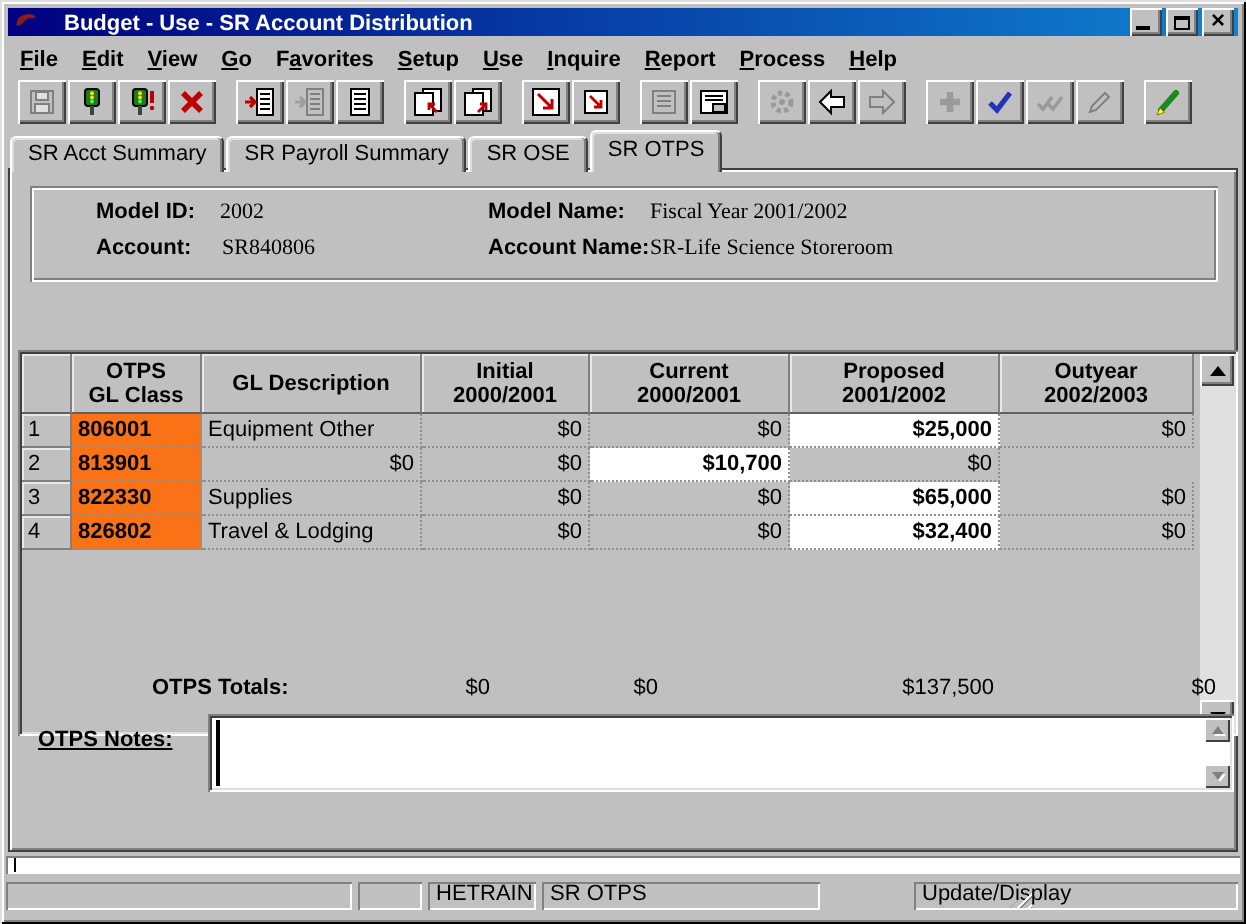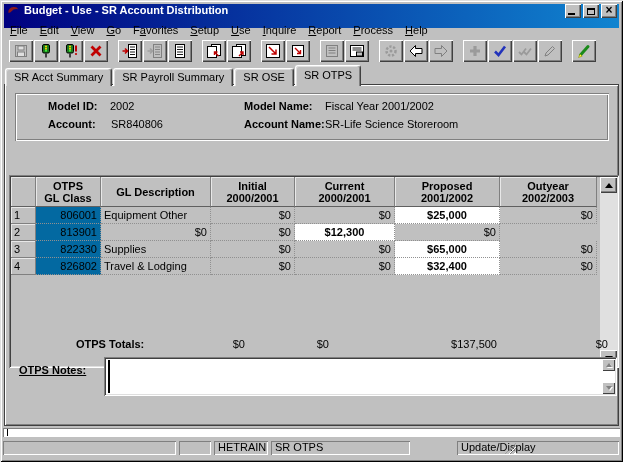--- a/index.html
+++ b/index.html
@@ -6,38 +6,38 @@
   * { box-sizing:border-box; }
   .window {
     position:relative; width:623px; height:462px; background:#c0c0c0;
     font-family:"Liberation Sans",sans-serif; font-size:11px; color:#000;
     box-shadow: inset 1px 1px 0 #dfdfdf, inset -1px -1px 0 #000,
                 inset 2px 2px 0 #fff, inset -2px -2px 0 #808080;
     overflow:hidden;
   }
   
   .titlebar {
-    position:absolute; left:4px; top:4px; width:615px; height:24px;
+    position:absolute; left:4px; top:4px; width:615px; height:14px;
     background:linear-gradient(90deg,#000080,#1084d0);
-    display:flex; align-items:flex-start; padding:0 2px;
+    display:flex; align-items:flex-end; padding:0 2px;gap:8px;
   }
   .appicon { width:15px; height:14px; margin-right:3px; }
   .titletext { color:#fff; font-weight:bold; flex:1 1 auto; white-space:nowrap; overflow:hidden; }
   .tbtns { display:flex; gap:2px; }
   .tbtn {
     width:16px; height:14px; background:#c0c0c0; border:0; padding:0; position:relative;
     box-shadow: inset 1px 1px 0 #fff, inset -1px -1px 0 #404040, inset -2px -2px 0 #808080;
     display:flex; align-items:center; justify-content:center; cursor:default;
   }
   .glyph-min { position:absolute; left:3px; bottom:3px; width:7px; height:2px; background:#000; }
   .glyph-max { width:8px; height:7px; border:1px solid #000; border-top:2px solid #000; }
   .glyph-close { font:bold 12px "Liberation Sans",sans-serif; line-height:10px; margin-top:-2px; }
   
   .menubar { position:absolute; left:4px; top:22px; width:615px; height:16px; display:flex; align-items:center; }
-  .mitem { padding:11px 6px; white-space:nowrap; }
+  .mitem { padding:11px 6px; white-space:nowrap;font-weight:bold; }
   
   .toolbar { position:absolute; left:4px; top:38px; width:615px; height:25px; display:flex; align-items:center; padding-left:5px; }
   .tsep { width:9px; height:1px; }
   .tbarbtn {
     width:24px; height:22px; background:#c0c0c0; border:0; padding:0; margin-right:1px;
     box-shadow: inset 1px 1px 0 #fff, inset -1px -1px 0 #404040, inset -2px -2px 0 #808080;
     display:flex; align-items:center; justify-content:center; cursor:default;
   }
   .ticon { width:16px; height:16px; display:block; }
   .ticon svg { display:block; }
@@ -56,43 +56,43 @@
     position:absolute; left:4px; top:84px; width:615px; height:342px; background:#c0c0c0;
     border:1px solid #404040; box-shadow: inset 1px 1px 0 #fff, inset -1px -1px 0 #808080;
     z-index:3;
   }
   
   .info {
     position:absolute; left:10px; top:8px; width:594px; height:48px;
     box-shadow: inset 1px 1px 0 #808080, inset -1px -1px 0 #fff, inset 2px 2px 0 #fff, inset -2px -2px 0 #808080;
   }
   .ilabel { position:absolute; font-weight:bold; white-space:nowrap; }
-  .ivalue { position:absolute; white-space:nowrap; }
+  .ivalue { position:absolute; white-space:nowrap;font-family:Liberation Serif, serif; }
   
   .grid {
     position:absolute; left:4px; top:58px; width:610px; height:193px; background:#c0c0c0;
     box-shadow: inset 1px 1px 0 #808080, inset -1px -1px 0 #fff, inset 2px 2px 0 #404040, inset -2px -2px 0 #dfdfdf;
     padding:2px 2px 2px 2px;
     margin-top:32px;
   }
   .ghead, .grow { display:grid; grid-template-columns:25px 65px 110px 84px 100px 105px 97px; }
   .ghead { height:30px; }
   .hc {
     background:#c0c0c0; font-weight:bold; text-align:center; line-height:12px;
     border-right:1px solid #808080; border-bottom:1px solid #606060;
     box-shadow: inset 1px 1px 0 #e8e8e8;
     display:flex; flex-direction:column; justify-content:center; overflow:hidden; white-space:nowrap;
   }
   .grow { height:17px; }
   .gc { overflow:hidden; white-space:nowrap; line-height:16px; border-right:1px dotted #909090; border-bottom:1px dotted #909090; padding:0 3px; }
   .c-num { background:#c0c0c0; text-align:left; border-right:1px solid #808080; border-bottom:1px solid #808080; box-shadow: inset 1px 1px 0 #e8e8e8; }
-  .c-class { background:#0369a1; font-weight:normal;text-align:right; }
+  .c-class { background:#f97316; font-weight:bold; }
   .c-desc { background:#c0c0c0; }
   .c-money { background:#c0c0c0; text-align:right; }
-  .c-prop { background:#fff; font-weight:bold; text-align:center; }
+  .c-prop { background:#fff; font-weight:bold; text-align:right; }
   .gfill { height:89px; background:#c0c0c0; }
   
   .vscroll { position:absolute; right:2px; top:2px; width:17px; height:189px; background:#e0e0e0; }
   .sbtn {
     position:absolute; left:0; width:17px; height:16px; background:#c0c0c0;
     box-shadow: inset 1px 1px 0 #fff, inset -1px -1px 0 #404040, inset -2px -2px 0 #808080;
     display:flex; align-items:center; justify-content:center;
   }
   .sbtn.up { top:0; } .sbtn.down { bottom:0; }
   .tri-up { width:0; height:0; border-left:4px solid transparent; border-right:4px solid transparent; border-bottom:5px solid #000; }
@@ -405,21 +405,21 @@
             <div class="gc c-money">$0</div>
             <div class="gc c-money">$0</div>
             <div class="gc c-prop">$25,000</div>
             <div class="gc c-money">$0</div>
           </div>
           <div class="grow">
             <div class="gc c-num">2</div>
             <div class="gc c-class">813901</div>
             <div class="gc c-money">$0</div>
             <div class="gc c-money">$0</div>
-            <div class="gc c-prop">$12,300</div>
+            <div class="gc c-prop">$10,700</div>
             <div class="gc c-money">$0</div>
           </div>
           <div class="grow">
             <div class="gc c-num">3</div>
             <div class="gc c-class">822330</div>
             <div class="gc c-desc">Supplies</div>
             <div class="gc c-money">$0</div>
             <div class="gc c-money">$0</div>
             <div class="gc c-prop">$65,000</div>
             <div class="gc c-money">$0</div>

